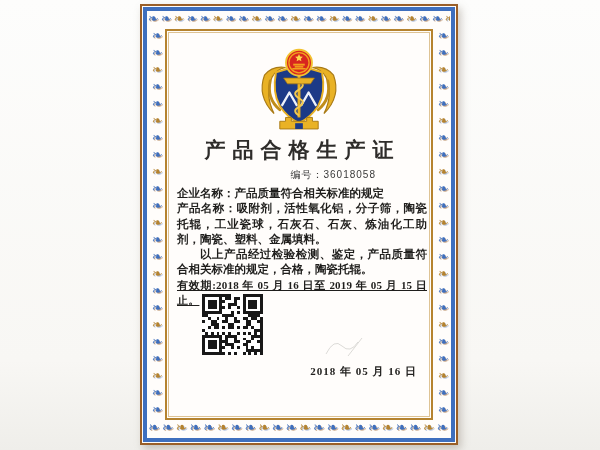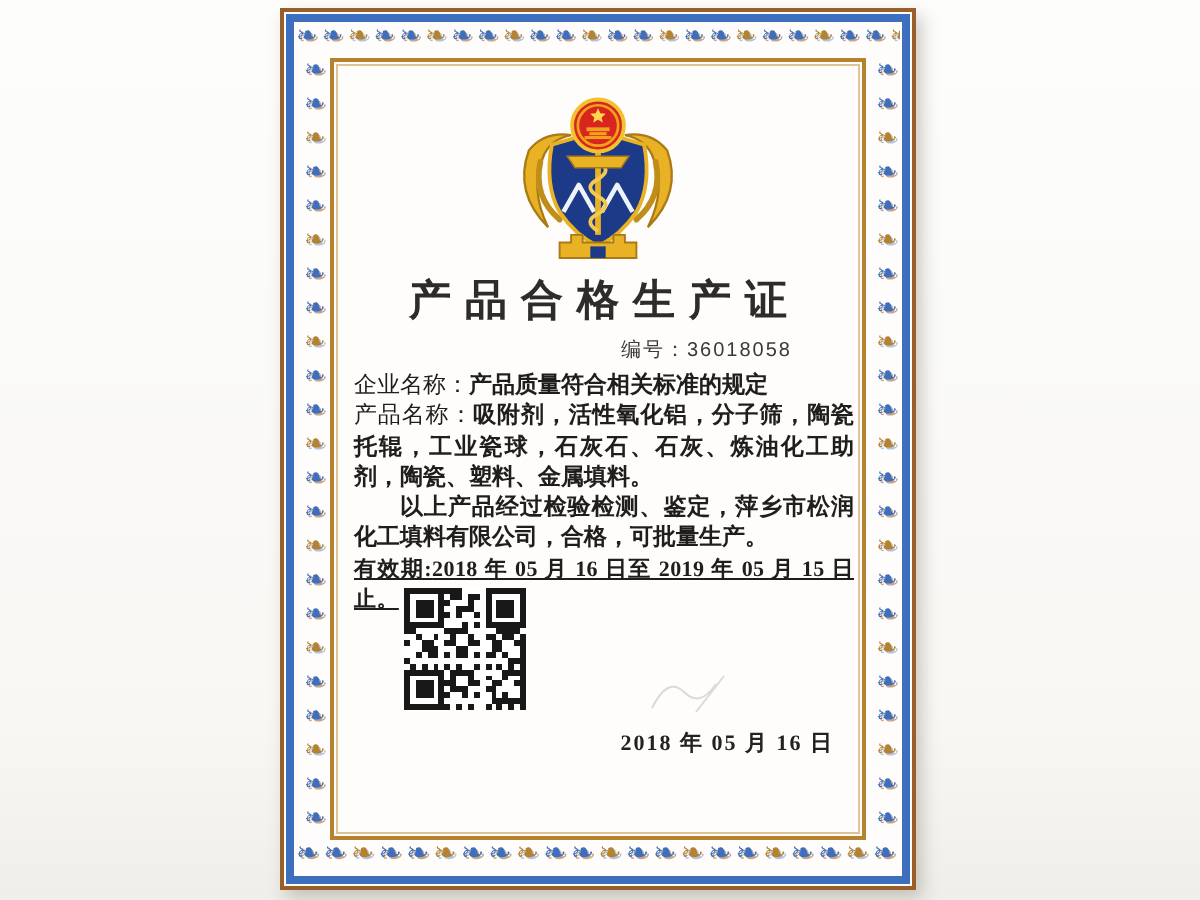--- a/index.html
+++ b/index.html
@@ -36,31 +36,31 @@
 
   .emblem { position:absolute; left:50%; top:14px; transform:translateX(-50%); width:96px; height:92px; }
 
   .title {
     position:absolute; top:104px; left:0; right:0;
     text-align:center; font-size:21px; font-weight:700; color:#2e2c2a;
     letter-spacing:7px; text-indent:7px;
   }
 
   .serial {
-    position:absolute; top:136px; right:34px;
+    position:absolute; top:136px; right:54px;
     font-size:10px; color:#3a3a3a; letter-spacing:1px;
     font-family:"Liberation Sans","DejaVu Sans",sans-serif;
   }
 
   .body-text {
     position:absolute; top:154px; left:9px; width:250px;
     font-size:11.5px; line-height:15.3px; color:#1f1e1c;
     font-weight:600; text-align:justify;
   }
-  .body-text .lbl { font-weight:400; }
+  .body-text .lbl { font-weight:700; }
   .para-statement { text-indent:2em; }
   .para-validity { font-weight:700; font-size:11px; letter-spacing:.2px;text-decoration:underline; }
 
   .qr {
     position:absolute; left:34px; top:262px; width:61px; height:61px;
     display:grid; grid-template-columns:repeat(21,1fr); grid-template-rows:repeat(21,1fr);
     background:#fff;
   }
   .qr i { display:block; }
   .qr i.b { background:#181818; }
@@ -120,21 +120,21 @@
         <rect x="43" y="22.5" width="14" height="1.6" fill="#f2a11d"></rect>
       </svg>
 
       <div class="title">产品合格生产证</div>
 
       <div class="serial"><span>编号：</span><span>36018058</span></div>
 
       <div class="body-text">
         <p><span class="lbl">企业名称：</span><span>产品质量符合相关标准的规定</span></p>
         <p><span class="lbl">产品名称：</span><span>吸附剂，活性氧化铝，分子筛，陶瓷托辊，工业瓷球，石灰石、石灰、炼油化工助剂，陶瓷、塑料、金属填料。</span></p>
-        <p class="para-statement">以上产品经过检验检测、鉴定，萍乡市松润化工填料有限公司，合格，可批量生产。</p>
+        <p class="para-statement">以上产品经过检验检测、鉴定，产品质量符合相关标准的规定，合格，陶瓷托辊。</p>
         <p class="para-validity"><span>有效期:</span><span>2018 年 05 月 16 日至 2019 年 05 月 15 日止。</span></p>
       </div>
 
       <div class="qr">
           <i class="b"></i>
           <i class="b"></i>
           <i class="b"></i>
           <i class="b"></i>
           <i class="b"></i>
           <i class="b"></i>

